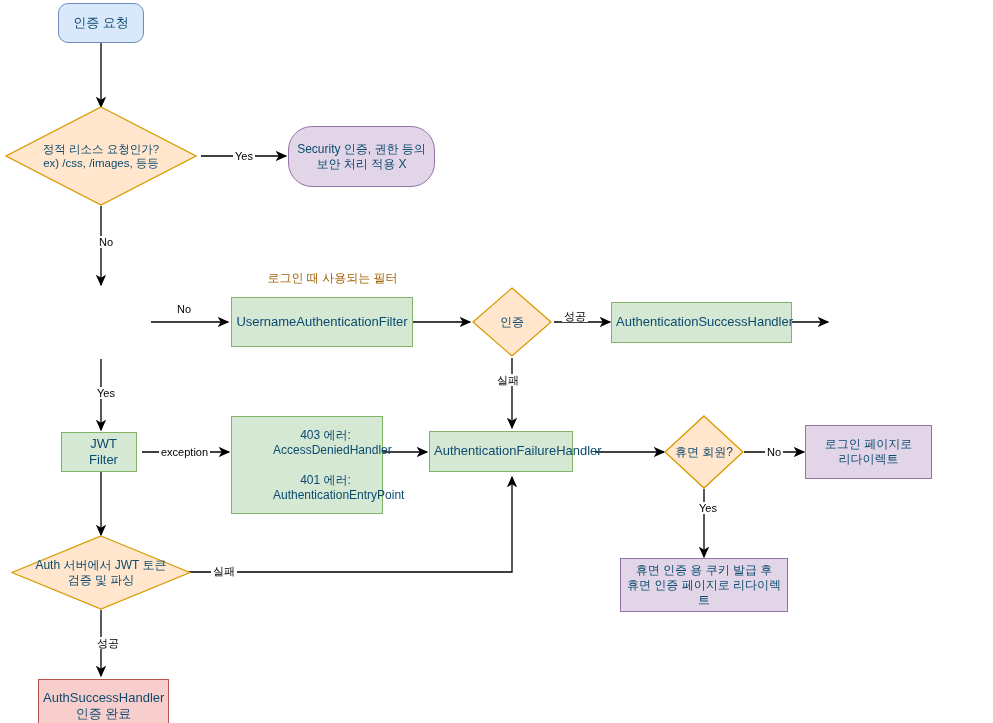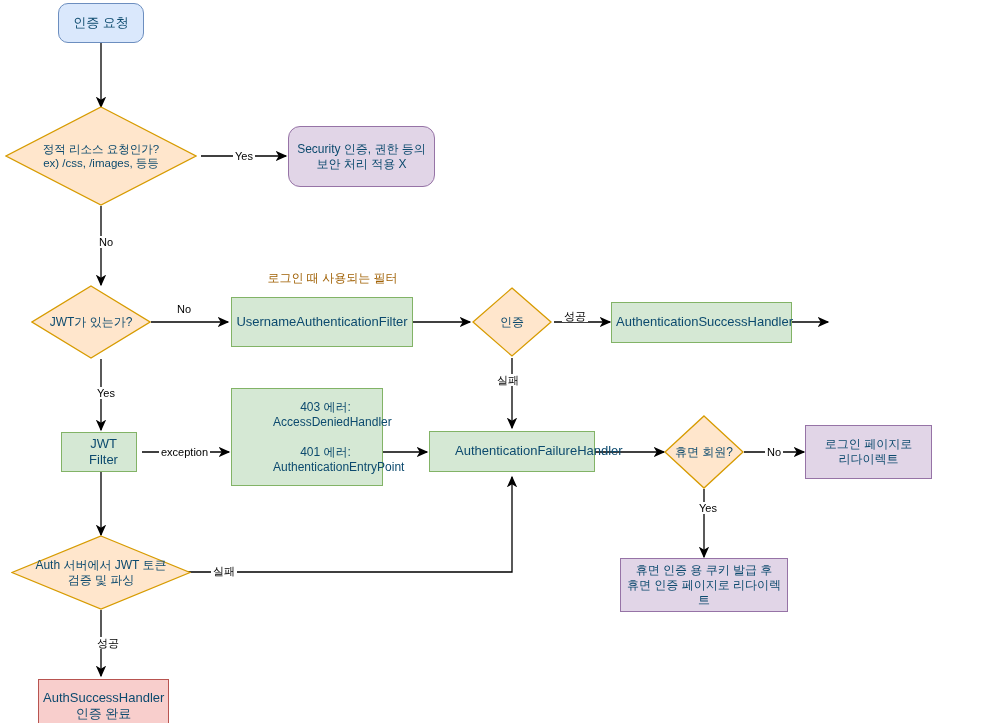--- a/index.html
+++ b/index.html
@@ -44,21 +44,21 @@
     background: #dae8fc;
     border-radius: 10px;
   }
   .shape-rect-purple {
     border: 1px solid #9673a6;
     background: #e1d5e7;
   }
   .shape-rect-purple-round {
     border: 1px solid #9673a6;
     background: #e1d5e7;
-    border-radius: 12px;
+    border-radius: 24px;
   }
   .shape-rect-pink {
     border: 1px solid #b85450;
     background: #f8cecc;
   }
   
   .shape-diamond {
     background: transparent;
     border: none;
   }
@@ -154,26 +154,20 @@
 
   <div class="node shape-rect-purple-round fs12" style="left:288px; top:126px; width:147px; height:61px;">
     <span class="node-label">Security 인증, 권한 등의
 보안 처리 적용 X</span>
   </div>
 
   <div class="free-label" style="left:250px; top:270px; width:165px;">
     <span>로그인 때 사용되는 필터</span>
   </div>
 
-  <div class="node shape-diamond fs12" style="left:31px; top:285px; width:120px; height:74px;">
-    <svg class="diamond-bg" viewBox="0 0 120 74" preserveAspectRatio="none">
-      <polygon points="60,1 119,37 60,73 1,37" fill="#ffe6cc" stroke="#d79b00" stroke-width="1.3"></polygon>
-    </svg>
-    <span class="node-label">JWT가 있는가?</span>
-  </div>
 
   <div class="node shape-rect fs13" style="left:231px; top:297px; width:182px; height:50px;">
     <span class="node-label">UsernameAuthenticationFilter</span>
   </div>
 
   <div class="node shape-diamond fs12" style="left:472px; top:287px; width:80px; height:70px;">
     <svg class="diamond-bg" viewBox="0 0 80 70" preserveAspectRatio="none">
       <polygon points="40,1 79,35 40,69 1,35" fill="#ffe6cc" stroke="#d79b00" stroke-width="1.3"></polygon>
     </svg>
     <span class="node-label">인증</span>
@@ -181,29 +175,29 @@
 
   <div class="node shape-rect fs13" style="left:611px; top:302px; width:181px; height:41px;">
     <span class="node-label">AuthenticationSuccessHandler</span>
   </div>
 
 
   <div class="node shape-rect fs13" style="left:61px; top:432px; width:76px; height:40px;padding-left:9px;">
     <span class="node-label">JWT Filter</span>
   </div>
 
-  <div class="node shape-rect fs12" style="left:231px; top:388px; width:152px; height:98px;padding-left:37px;">
+  <div class="node shape-rect fs12" style="left:231px; top:416px; width:152px; height:98px;padding-left:37px;">
     <span class="node-label">403 에러:
 AccessDeniedHandler
 
 401 에러:
 AuthenticationEntryPoint</span>
   </div>
 
-  <div class="node shape-rect fs13" style="left:429px; top:431px; width:166px; height:41px;padding-left:21px;">
+  <div class="node shape-rect fs13" style="left:429px; top:431px; width:144px; height:41px;">
     <span class="node-label">AuthenticationFailureHandler</span>
   </div>
 
   <div class="node shape-diamond fs12" style="left:664px; top:415px; width:80px; height:74px;">
     <svg class="diamond-bg" viewBox="0 0 80 74" preserveAspectRatio="none">
       <polygon points="40,1 79,37 40,73 1,37" fill="#ffe6cc" stroke="#d79b00" stroke-width="1.3"></polygon>
     </svg>
     <span class="node-label">휴면 회원?</span>
   </div>
 

